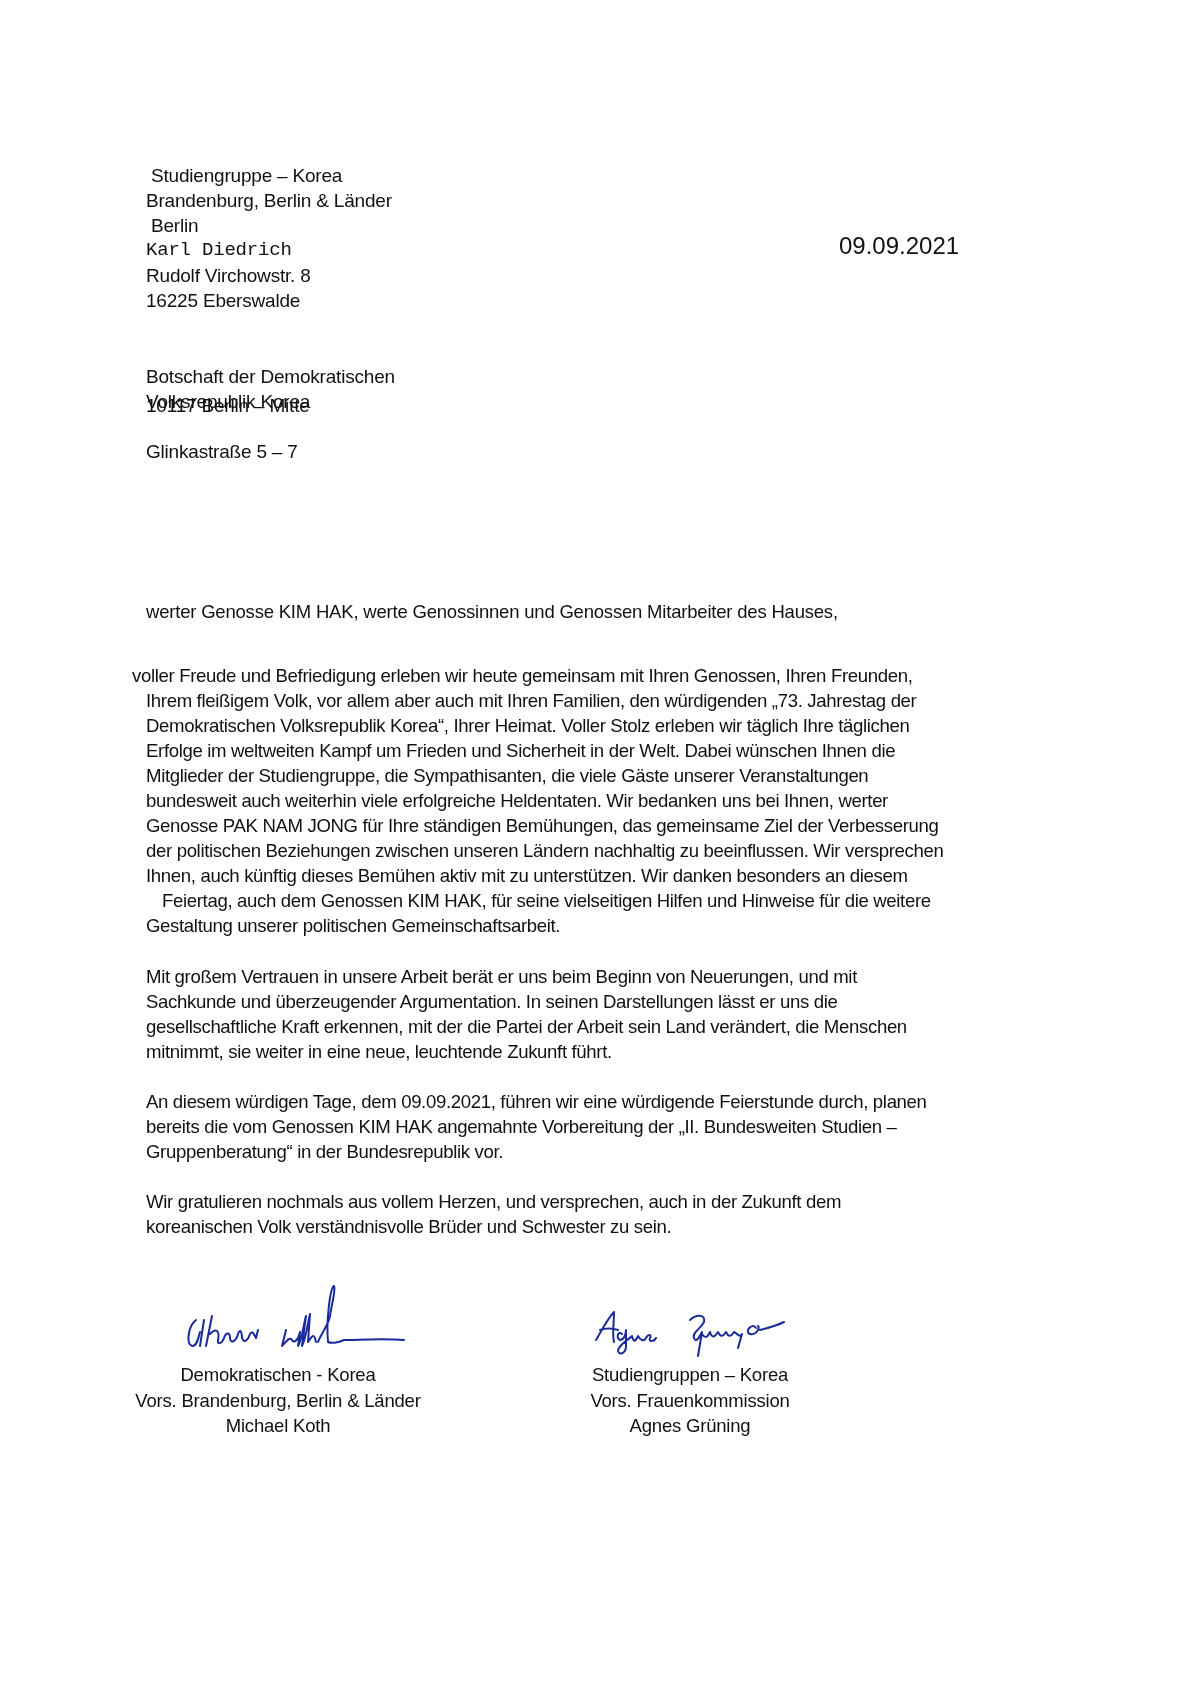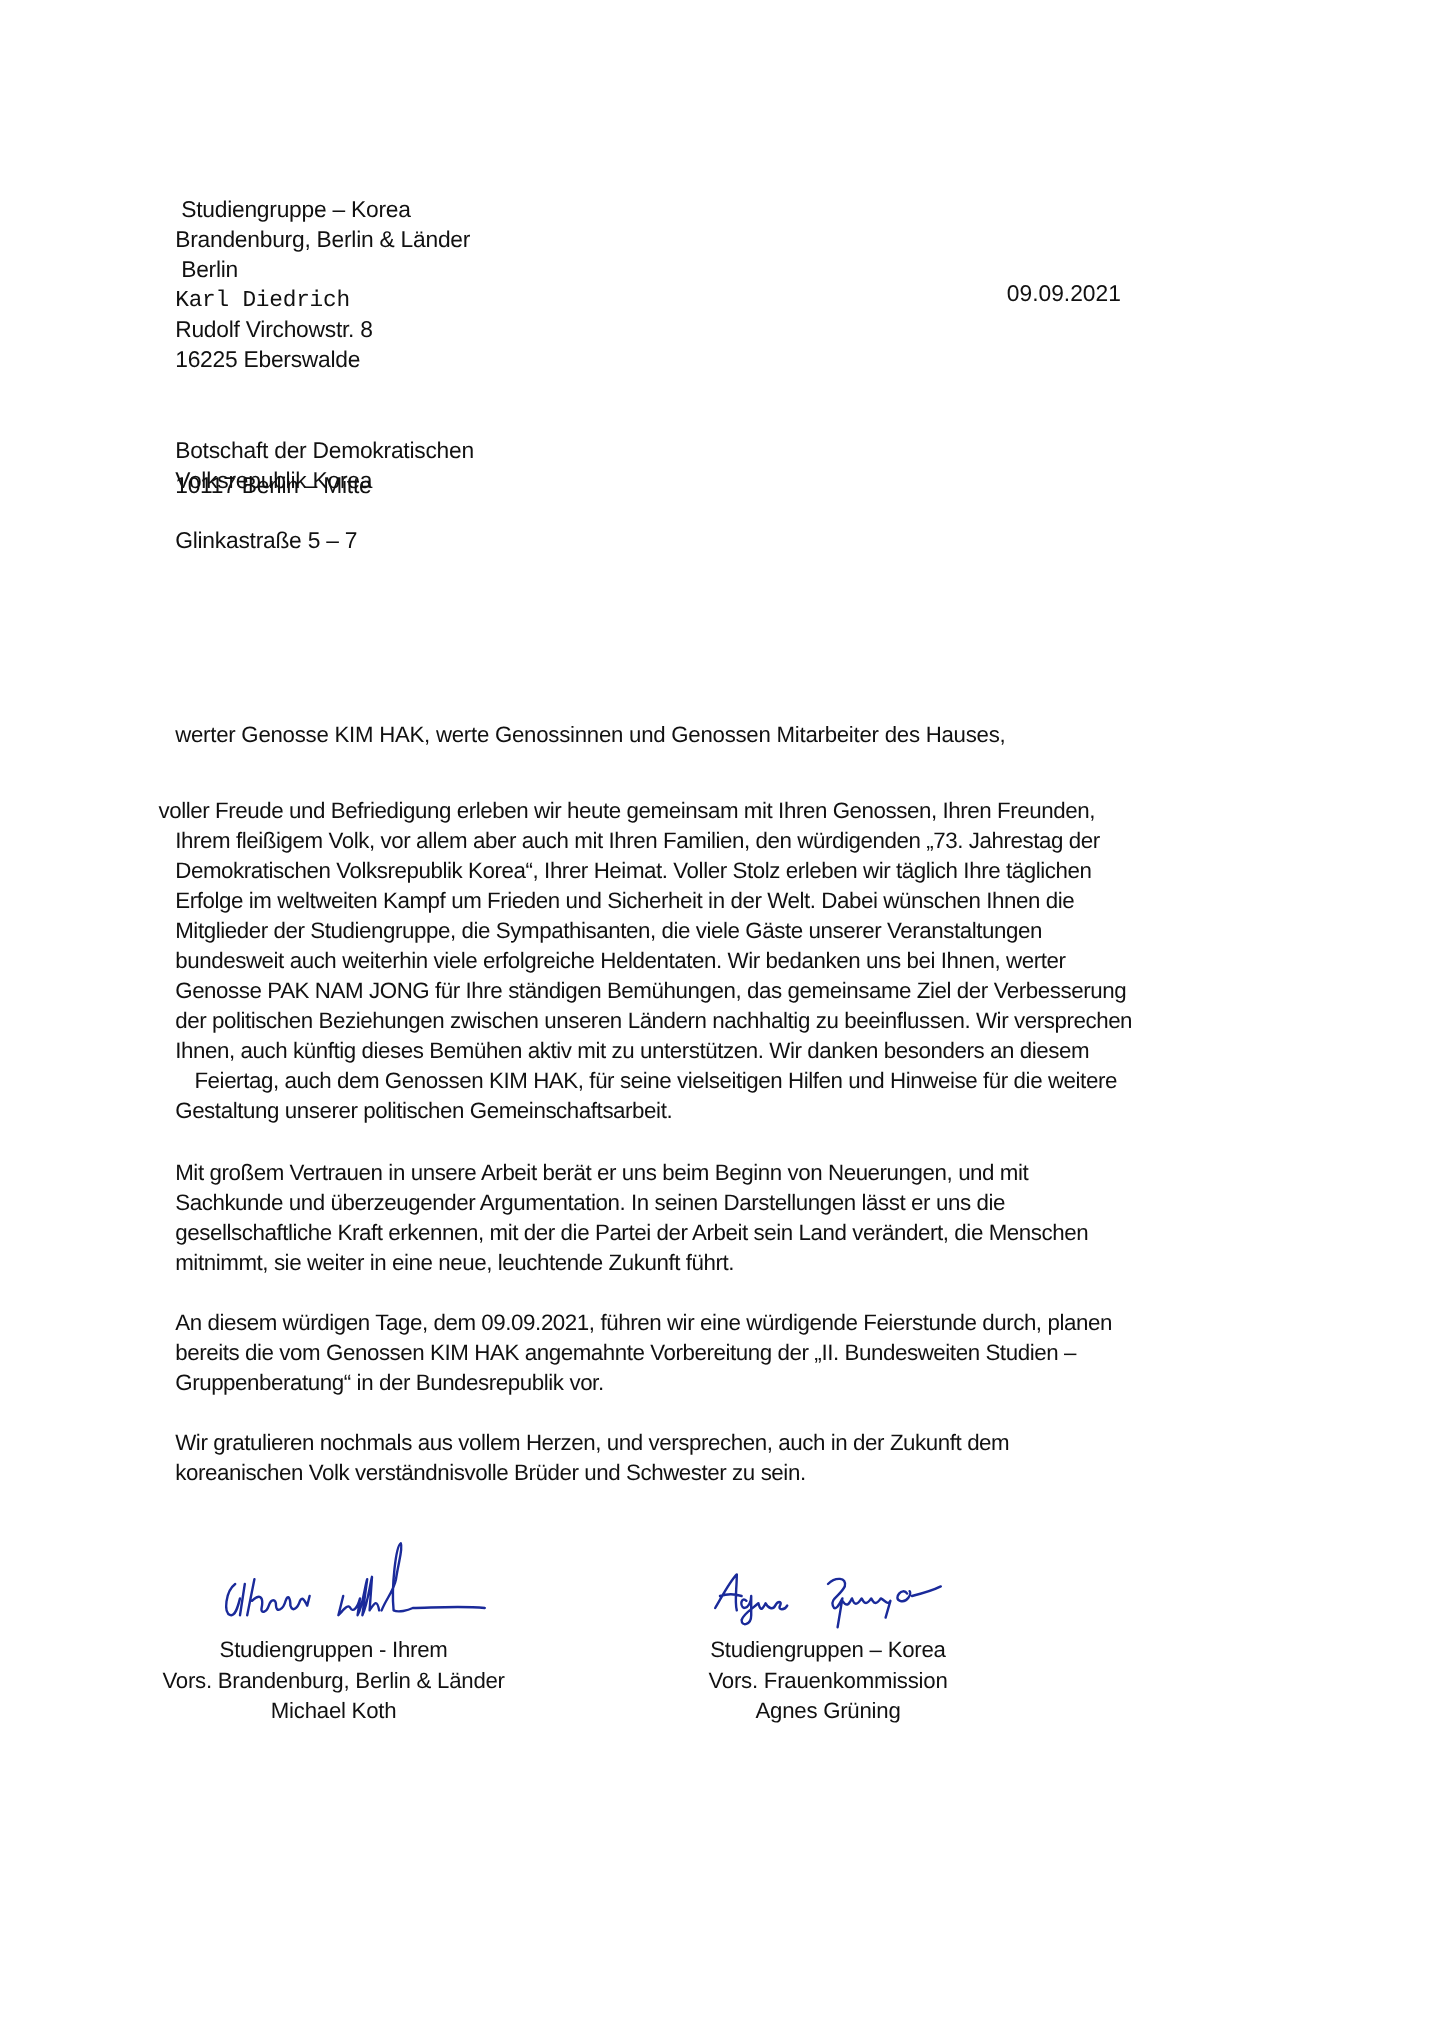--- a/index.html
+++ b/index.html
@@ -4,21 +4,21 @@
 <style>
   html, body { margin: 0; padding: 0; background: #ffffff; }
   body {
     width: 1200px; height: 1697px; position: relative; overflow: hidden;
     font-family: "Liberation Sans", "DejaVu Sans", sans-serif;
     color: #111111;
   }
   .page { position: absolute; left: 0; top: 0; width: 1200px; height: 1697px; }
   .line { position: absolute; white-space: nowrap; font-size: 18.5px; line-height: 25px; letter-spacing: -0.2px; }
   .sender .line, .recipient .line { font-size: 19px; }
-  .date { position: absolute; left: 839px; top: 233px; font-size: 19px; line-height: 25px; }
+  .date { position: absolute; left: 839px; top: 233px; font-size: 24px; line-height: 25px; }
   .para .line { font-size: 18.6px; letter-spacing: -0.35px; }
   .sig-block { position: absolute; text-align: center; }
   .sig-block .sl { font-size: 18.5px; line-height: 25.5px; white-space: nowrap; letter-spacing: -0.2px; }
   .signature { position: absolute; }
   svg path { fill: none; stroke: #1a2a9a; stroke-width: 2; stroke-linecap: round; stroke-linejoin: round; }
 </style>
 </head>
 <body>
 
 <div class="page">
@@ -87,21 +87,21 @@
   <div class="signature" style="left:588px;top:1300px;">
     <svg width="230" height="60" viewBox="0 0 230 60">
       <path d="M8 40 C14 30 20 18 26 12 C26 24 24 34 26 42 M12 30 C18 28 24 28 30 30"></path>
       <path d="M34 34 C30 30 28 38 32 40 C36 40 38 34 38 30 L38 46 C38 54 30 56 30 50 C32 44 40 40 44 36 C46 44 48 40 50 36 C52 40 56 42 58 38 C60 34 64 34 62 38 C60 42 66 42 68 38"></path>
       <path d="M102 20 C108 14 118 14 116 22 C112 30 104 32 106 38 C108 44 112 36 114 32 L110 56 M114 34 C118 40 120 36 122 32 C124 38 126 38 130 32 C132 36 134 38 138 32 C140 36 142 38 146 32 C150 34 152 38 154 34 L150 48"></path>
       <path d="M168 28 C164 22 156 32 162 34 C168 36 172 28 170 26 M172 30 C180 28 188 26 196 22"></path>
     </svg>
   </div>
 
   <div class="sig-block" style="left:130px;top:1362px;width:296px;">
-    <div class="sl">Studiengruppen - Ihrem</div>
+    <div class="sl">Demokratischen - Korea</div>
     <div class="sl">Vors. Brandenburg, Berlin &amp; Länder</div>
     <div class="sl">Michael Koth</div>
   </div>
 
   <div class="sig-block" style="left:572px;top:1362px;width:236px;">
     <div class="sl">Studiengruppen – Korea</div>
     <div class="sl">Vors. Frauenkommission</div>
     <div class="sl">Agnes Grüning</div>
   </div>
 

